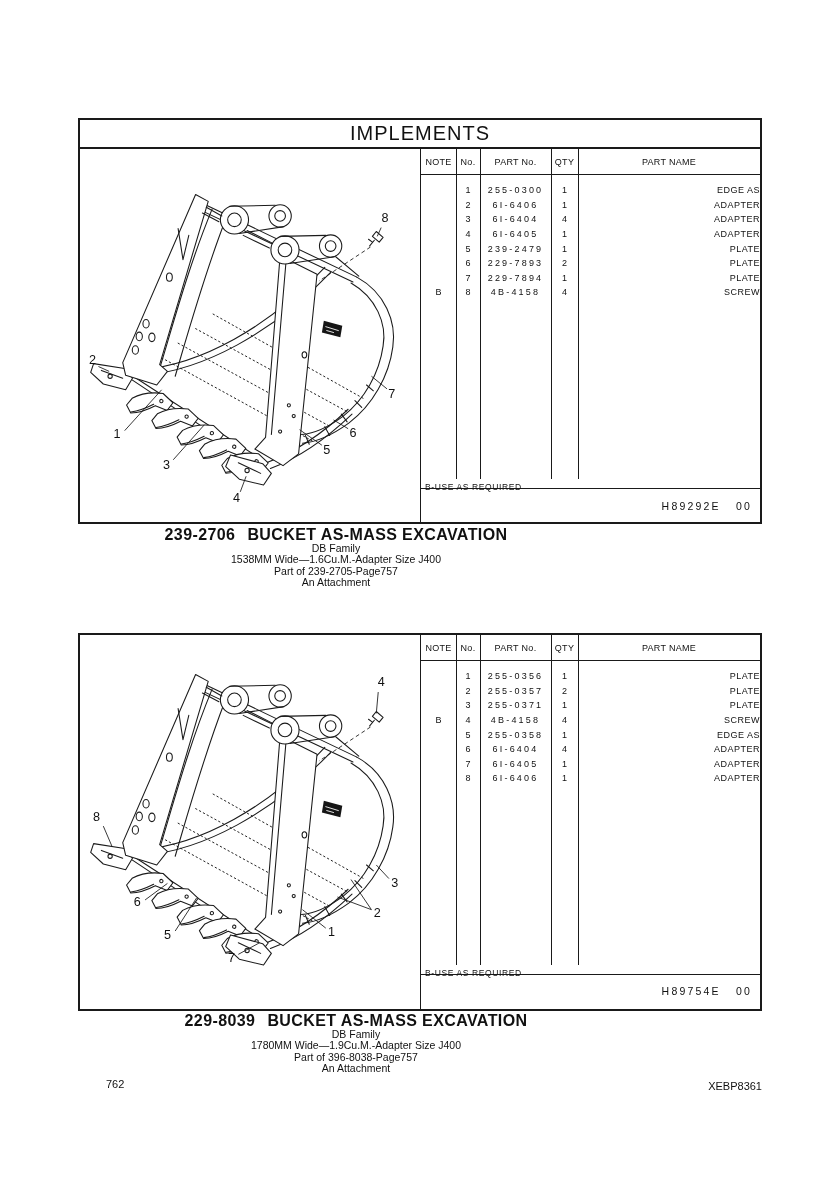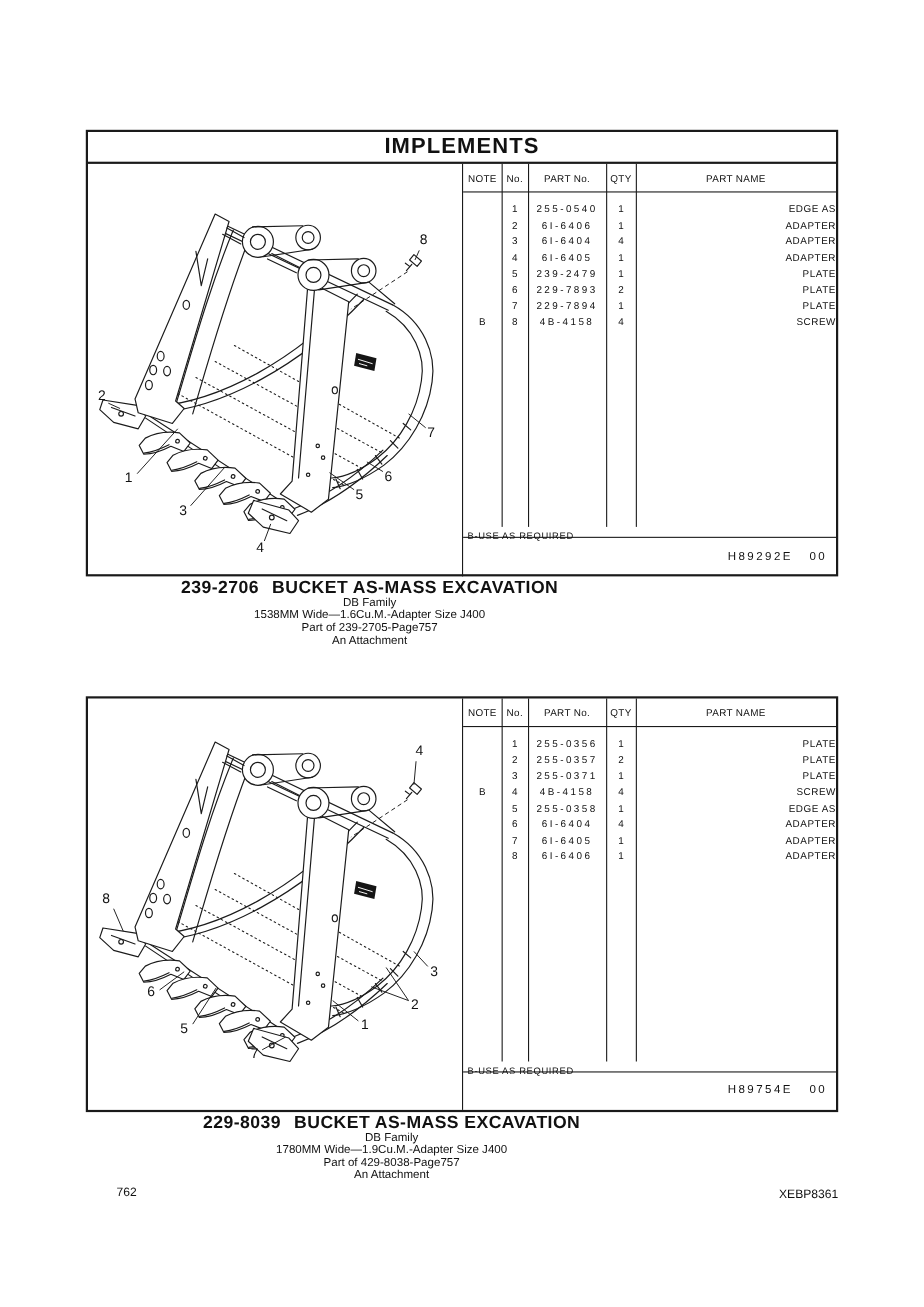--- a/index.html
+++ b/index.html
@@ -5,21 +5,21 @@
   html,body{margin:0;padding:0;}
   body{
     width:840px;height:1188px;position:relative;background:#ffffff;
     font-family:"Liberation Sans",sans-serif;color:#111;
     -webkit-font-smoothing:antialiased;
   }
   .box{position:absolute;left:78px;width:684px;border:2px solid #1a1a1a;box-sizing:border-box;background:#fff;}
   #boxA{top:118px;height:406px;}
   #boxB{top:633px;height:378px;}
   .title-band{height:27px;border-bottom:2px solid #1a1a1a;display:flex;align-items:center;justify-content:center;}
-  .page-title{font-size:20px;font-weight:700;letter-spacing:1px;}
+  .page-title{font-size:20px;font-weight:400;letter-spacing:1px;}
   .section-content{position:relative;width:100%;}
   #boxA .section-content{height:375px;}
   #boxB .section-content{height:374px;}
   .fig{position:absolute;left:0;width:340px;height:340px;overflow:visible;}
   #boxA .fig{top:31px;}
   #boxB .fig{top:25px;}
   .leader{stroke:#1b1b1b;stroke-width:0.9;fill:none;}
   .leader.dashed{stroke-dasharray:4,3;}
   .callout{font-family:"Liberation Sans",sans-serif;font-size:13px;fill:#111;text-anchor:middle;}
   
@@ -198,21 +198,21 @@
         <div class="c">NOTE</div>
         <div class="c">No.</div>
         <div class="c">PART No.</div>
         <div class="c">QTY</div>
         <div class="c">PART NAME</div>
       </div>
       <div class="tbody">
           <div class="trow">
             <div class="c note"></div>
             <div class="c no">1</div>
-            <div class="c pn">255-0540</div>
+            <div class="c pn">255-0300</div>
             <div class="c qty">1</div>
             <div class="c name">EDGE AS</div>
           </div>
           <div class="trow">
             <div class="c note"></div>
             <div class="c no">2</div>
             <div class="c pn">6I-6406</div>
             <div class="c qty">1</div>
             <div class="c name indent">ADAPTER</div>
           </div>
@@ -377,18 +377,18 @@
     </div>
   </div>
 </div>
 
 <div class="caption" id="cap2">
   <div class="cap-title">
     <span class="num">229-8039</span><span>BUCKET AS-MASS EXCAVATION</span>
   </div>
   <div class="cap-line">DB Family</div>
   <div class="cap-line">1780MM Wide—1.9Cu.M.-Adapter Size J400</div>
-  <div class="cap-line">Part of 429-8038-Page757</div>
+  <div class="cap-line">Part of 396-8038-Page757</div>
   <div class="cap-line">An Attachment</div>
 </div>
 
 <div class="pageno">762</div>
 <div class="doccode">XEBP8361</div>
 
 </body></html>

